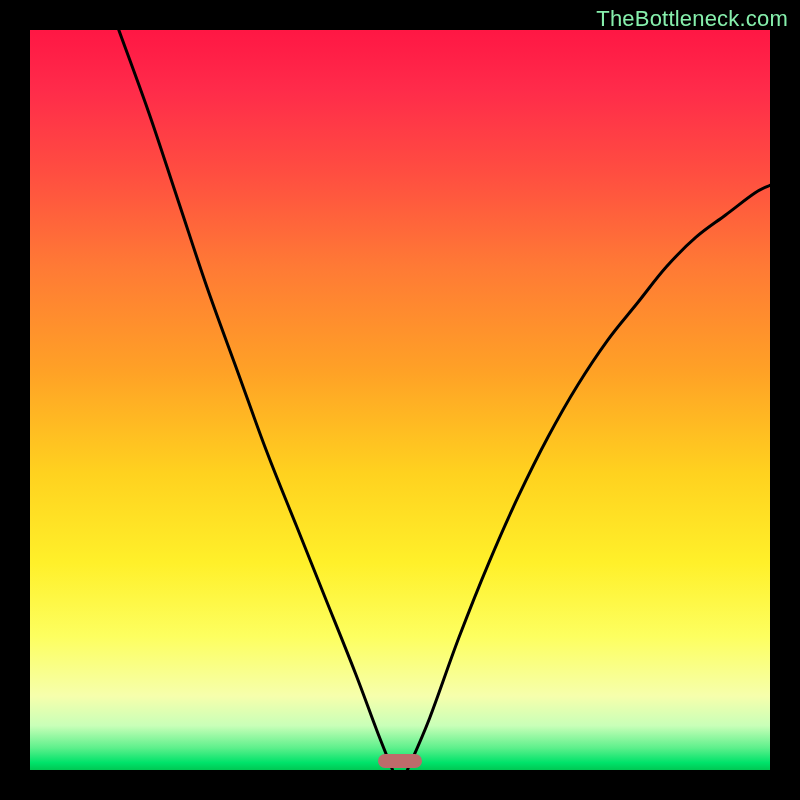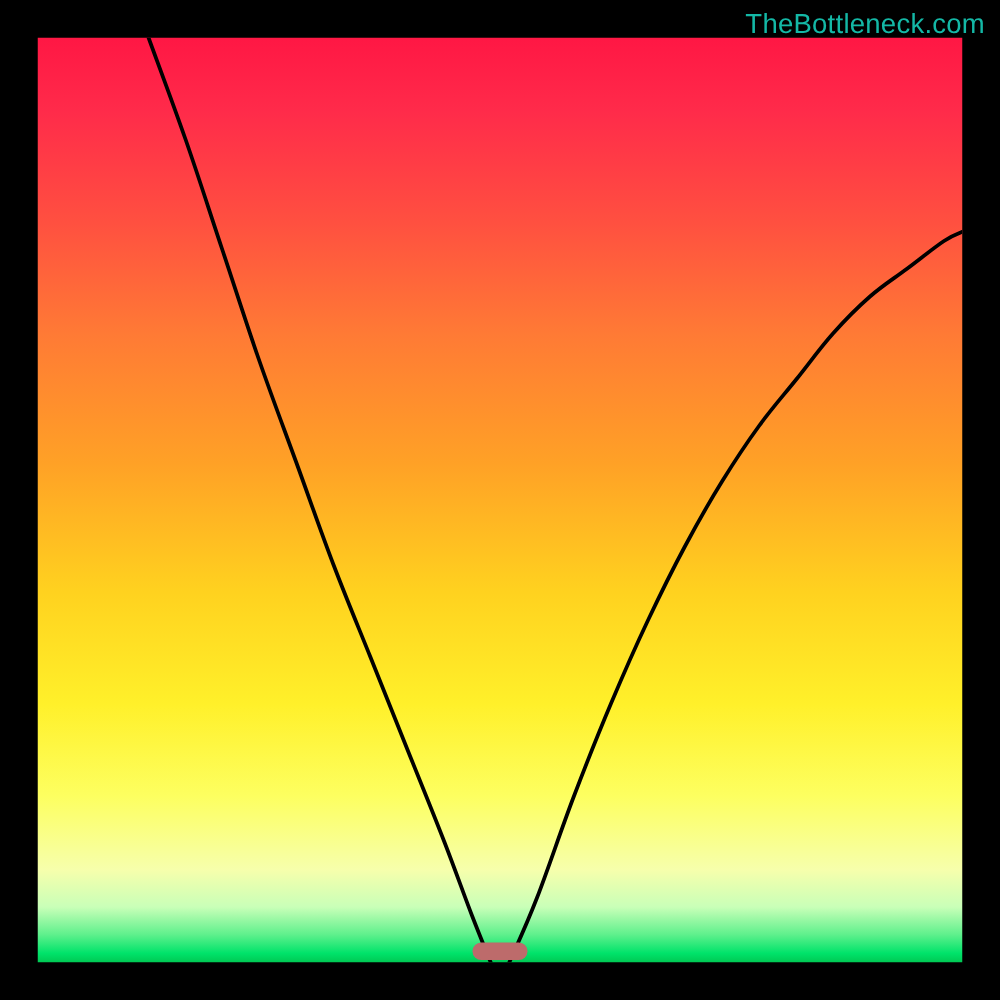--- a/index.html
+++ b/index.html
@@ -53,21 +53,21 @@
   svg.curves {
     position: absolute;
     left: 0; top: 0;
     width: 100%;
     height: 100%;
   }
   .watermark {
     position: absolute;
     top: 6px;
     right: 12px;
-    color: #14b8a6;
+    color: #86efac;
     font-size: 22px;
     letter-spacing: 0.2px;
     user-select: none;
   }
 </style>
 </head>
 <body>
 
 <div class="frame">
   <div class="gradient"></div>

